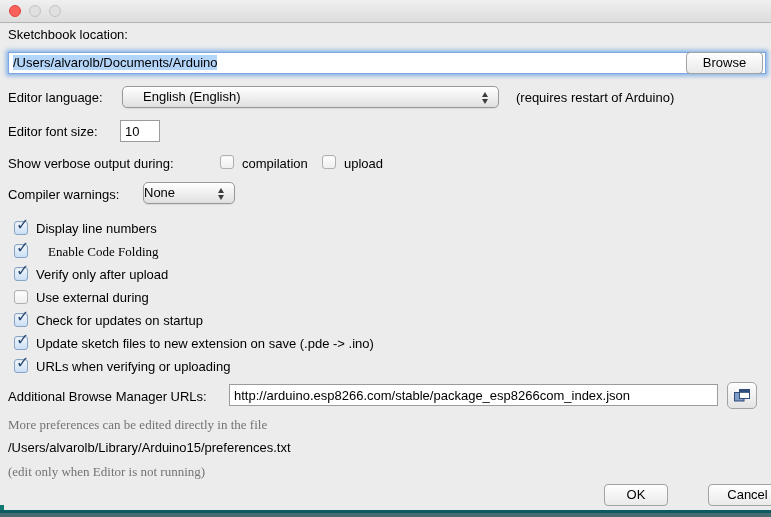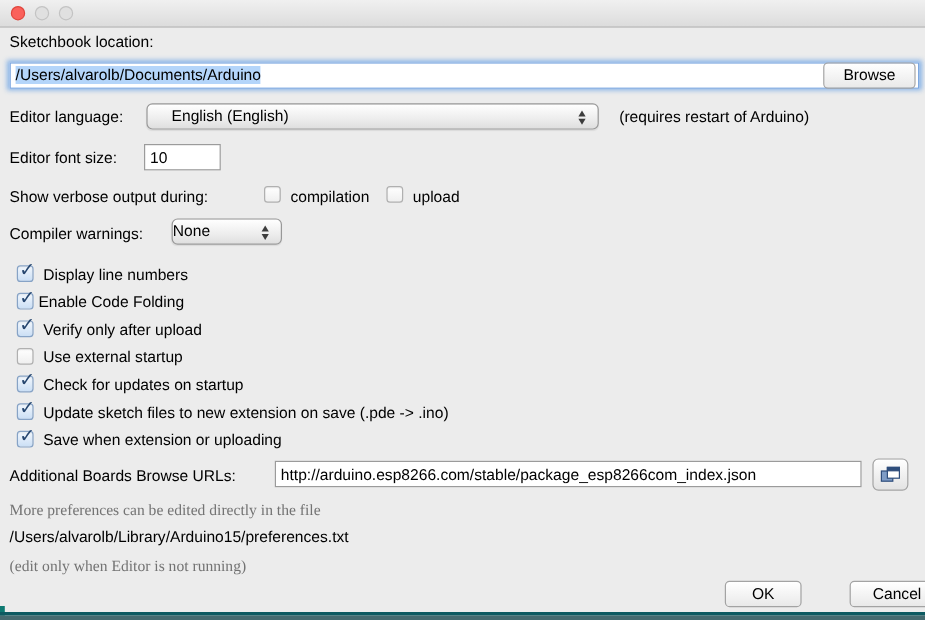--- a/index.html
+++ b/index.html
@@ -72,56 +72,56 @@
 <div class="btn" style="left:686px;top:52px;width:77px;">Browse</div>
 
 <div class="label" style="left:8px;top:90px;">Editor language:</div>
 <div class="popup" style="left:122px;top:86px;width:377px;">
   <span>English (English)</span>
   <span class="arrows"></span>
 </div>
 <div class="label" style="left:516px;top:90px;">(requires restart of Arduino)</div>
 
 <div class="label" style="left:8px;top:124px;">Editor font size:</div>
-<input class="field" style="left: 120px; top: 120px; width: 64px;" value="10">
+<input class="field" style="left: 120px; top: 120px; width: 40px;" value="10">
 
 <div class="label" style="left:8px;top:156px;">Show verbose output during:</div>
 <span class="cb" style="left:220px;top:155px;"></span>
 <div class="label" style="left:242px;top:156px;">compilation</div>
 <span class="cb" style="left:322px;top:155px;"></span>
 <div class="label" style="left:344px;top:156px;">upload</div>
 
 <div class="label" style="left:8px;top:187px;">Compiler warnings:</div>
 <div class="popup" style="left:143px;top:182px;width:92px;padding-left:0;">
   <span>None</span>
   <span class="arrows"></span>
 </div>
 
 <span class="cb on" style="left:14px;top:221px;"></span>
 <div class="label" style="left:36px;top:221px;">Display line numbers</div>
 
 <span class="cb on" style="left:14px;top:244px;"></span>
-<div class="label" style="left:32px;top:244px;">Enable Code Folding</div>
+<div class="label" style="left:48px;top:244px;font-family:Liberation Serif, serif;">Enable Code Folding</div>
 
 <span class="cb on" style="left:14px;top:267px;"></span>
 <div class="label" style="left:36px;top:267px;">Verify only after upload</div>
 
 <span class="cb" style="left:14px;top:290px;"></span>
-<div class="label" style="left:36px;top:290px;">Use external startup</div>
+<div class="label" style="left:36px;top:290px;">Use external during</div>
 
 <span class="cb on" style="left:14px;top:313px;"></span>
 <div class="label" style="left:36px;top:313px;">Check for updates on startup</div>
 
 <span class="cb on" style="left:14px;top:336px;"></span>
 <div class="label" style="left:36px;top:336px;">Update sketch files to new extension on save (.pde -&gt; .ino)</div>
 
 <span class="cb on" style="left:14px;top:359px;"></span>
-<div class="label" style="left:36px;top:359px;">Save when extension or uploading</div>
+<div class="label" style="left:36px;top:359px;">URLs when verifying or uploading</div>
 
-<div class="label" style="left:8px;top:389px;">Additional Boards Browse URLs:</div>
+<div class="label" style="left:8px;top:389px;">Additional Browse Manager URLs:</div>
 <input class="field" style="left: 229px; top: 384px; width: 489px;" value="http://arduino.esp8266.com/stable/package_esp8266com_index.json">
 <div class="iconbtn" style="left:727px;top:382px;">
   <svg width="18" height="16" viewBox="0 0 18 16">
     <rect x="1.5" y="4.5" width="9.5" height="8.5" fill="#7e9cc6" stroke="#2e4d7b"></rect>
     <rect x="6.5" y="1.5" width="10" height="9" fill="#ffffff" stroke="#2e4d7b"></rect>
     <rect x="6.5" y="1.5" width="10" height="2.8" fill="#2e4d7b" stroke="#2e4d7b"></rect>
   </svg>
 </div>
 
 <div class="label gray" style="left:8px;top:417px;">More preferences can be edited directly in the file</div>

